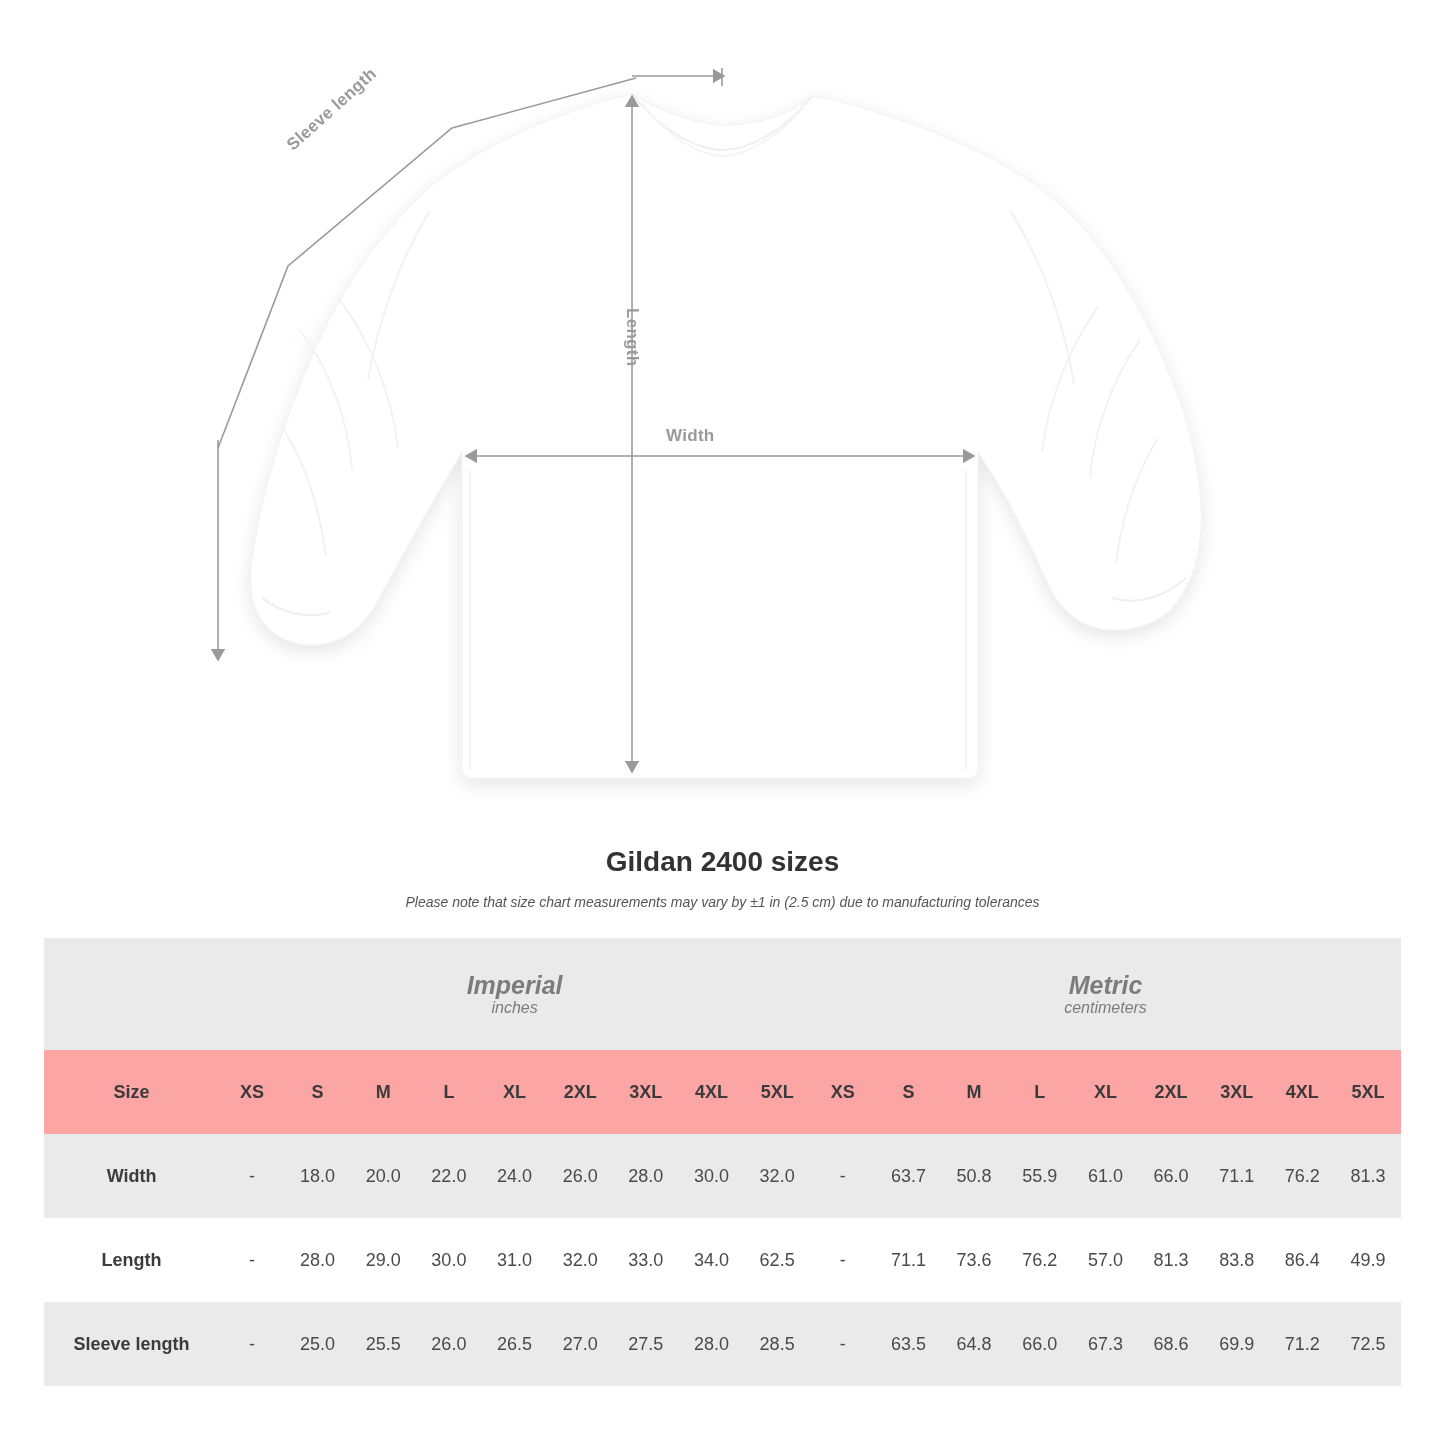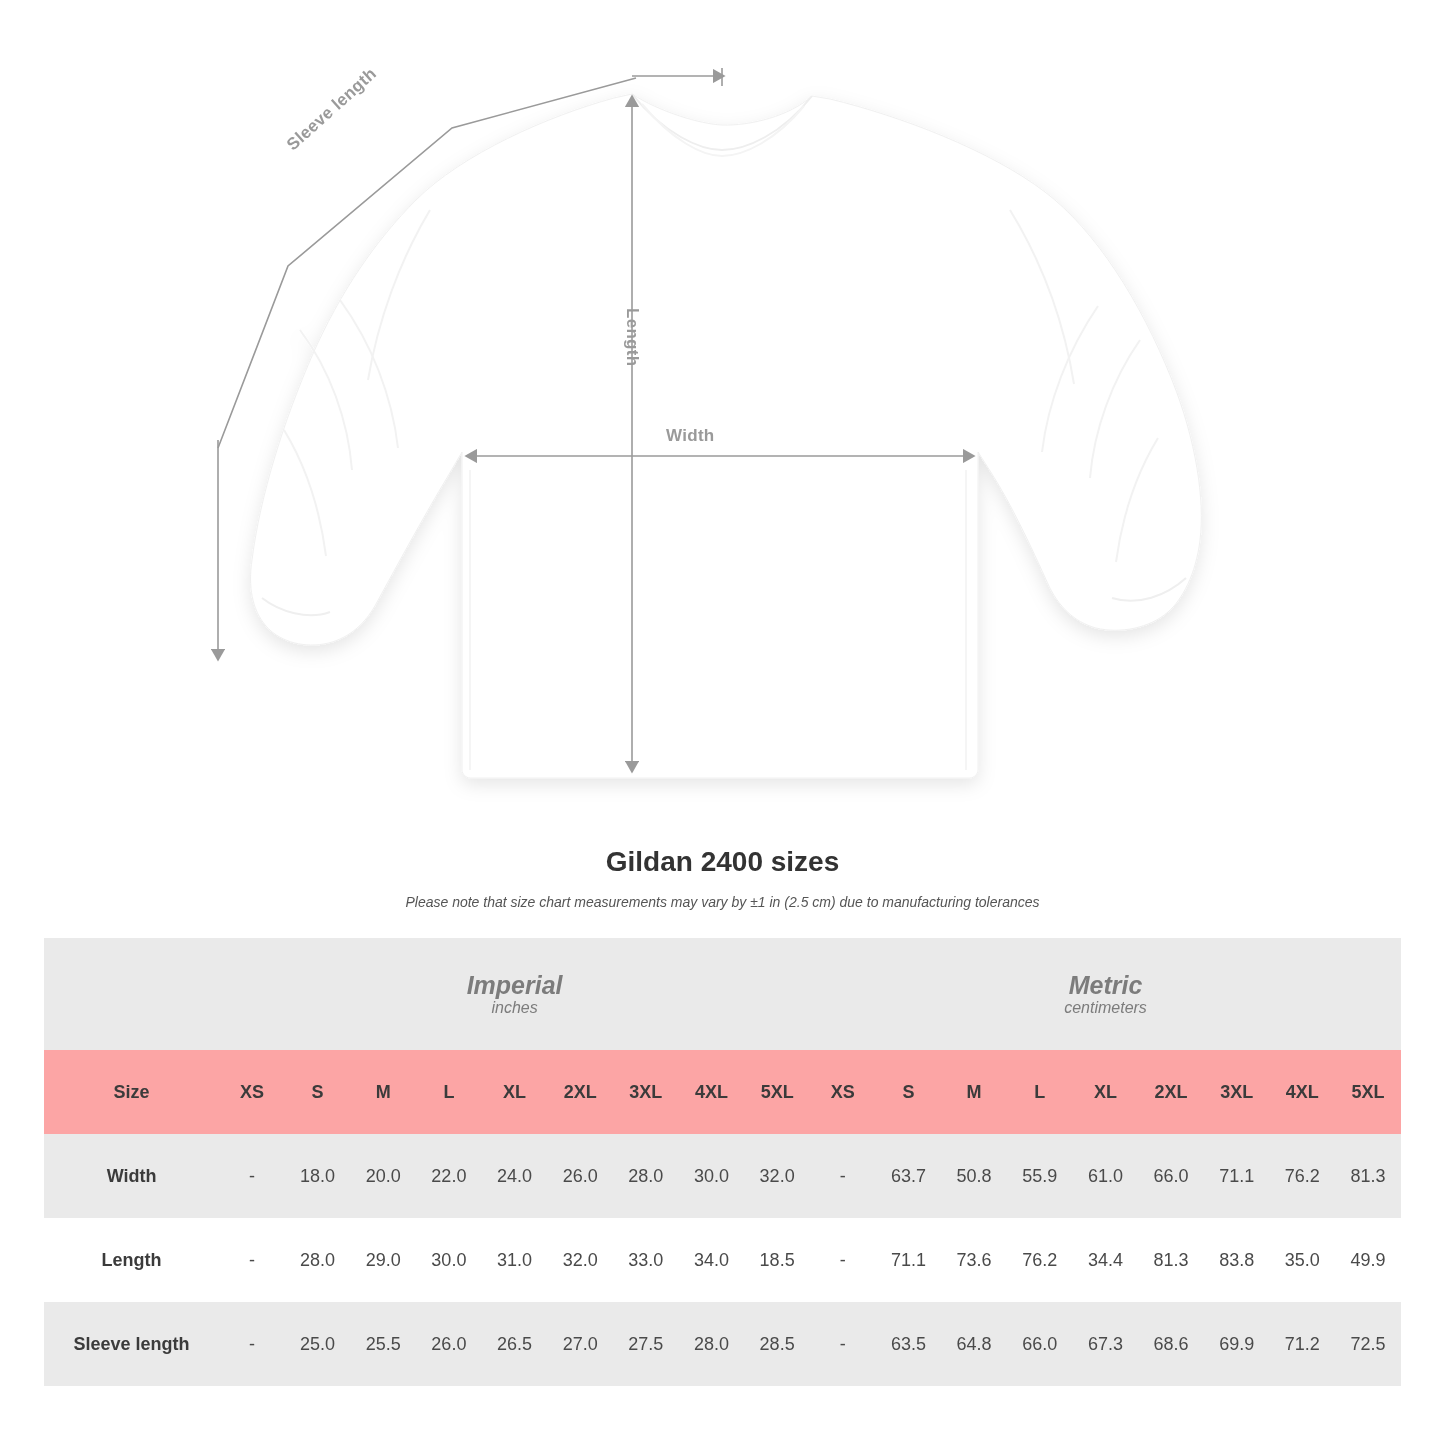--- a/index.html
+++ b/index.html
@@ -318,29 +318,29 @@
       <tr class="data-row band-white">
         <td class="rowlabel">Length</td>
         <td class="val">-</td>
         <td class="val">28.0</td>
         <td class="val">29.0</td>
         <td class="val">30.0</td>
         <td class="val">31.0</td>
         <td class="val">32.0</td>
         <td class="val">33.0</td>
         <td class="val">34.0</td>
-        <td class="val">18.5</td>
+        <td class="val">62.5</td>
         <td class="val">-</td>
         <td class="val">71.1</td>
         <td class="val">73.6</td>
         <td class="val">76.2</td>
-        <td class="val">34.4</td>
+        <td class="val">57.0</td>
         <td class="val">81.3</td>
         <td class="val">83.8</td>
-        <td class="val">35.0</td>
+        <td class="val">86.4</td>
         <td class="val">49.9</td>
       </tr>
 
       <tr class="data-row band-grey">
         <td class="rowlabel">Sleeve length</td>
         <td class="val">-</td>
         <td class="val">25.0</td>
         <td class="val">25.5</td>
         <td class="val">26.0</td>
         <td class="val">26.5</td>

